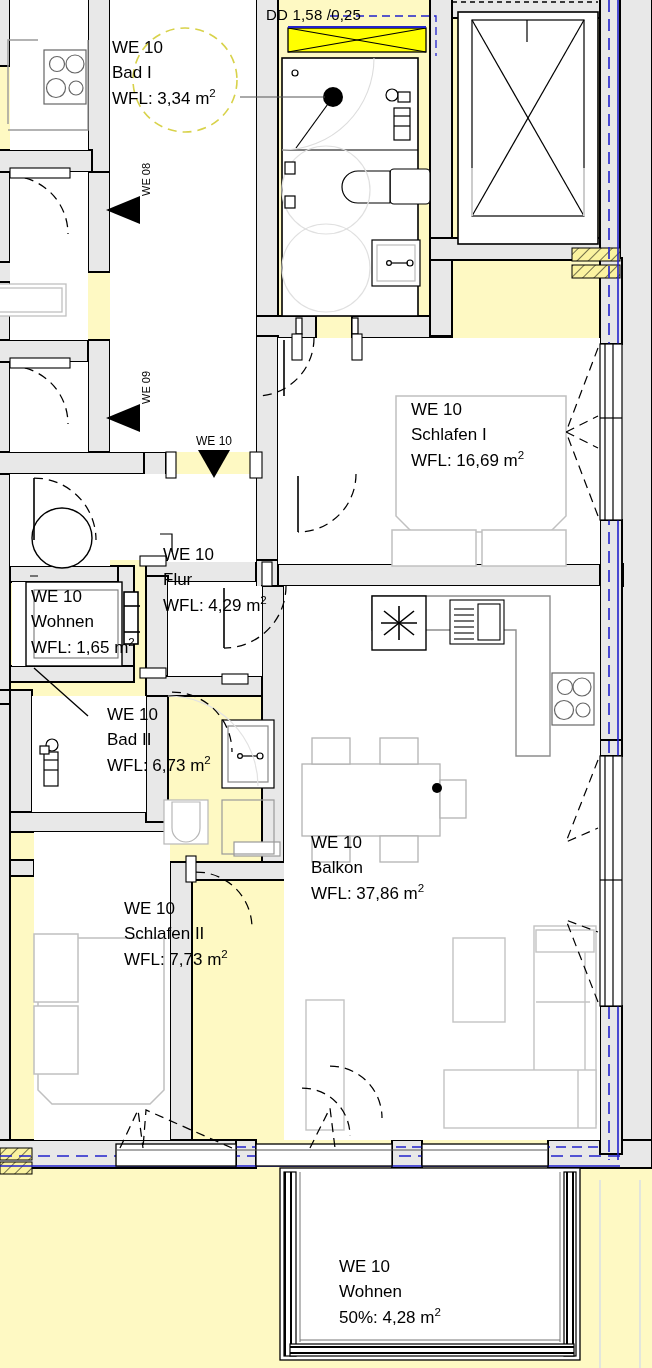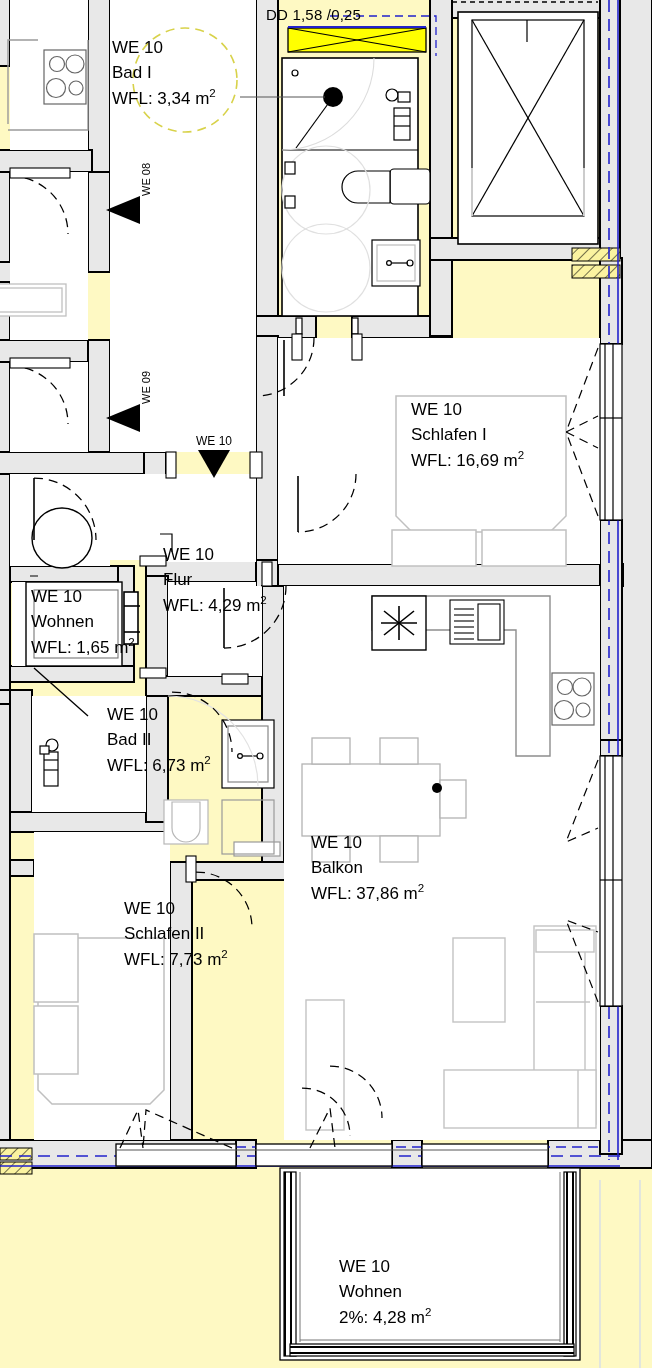--- a/index.html
+++ b/index.html
@@ -437,20 +437,20 @@
 
   <div class="room-label rl-18" style="left:124px; top:897px;">
     <div>WE 10</div>
     <div>Schlafen II</div>
     <div><span>WFL: 7,73 m</span><span class="sup">2</span></div>
   </div>
 
   <div class="room-label rl-18" style="left:339px; top:1255px;">
     <div>WE 10</div>
     <div>Wohnen</div>
-    <div><span>2%: 4,28 m</span><span class="sup">2</span></div>
+    <div><span>50%: 4,28 m</span><span class="sup">2</span></div>
   </div>
 
   <div class="we-tag rot" style="left:140px; top:196px;">WE 08</div>
   <div class="we-tag rot" style="left:140px; top:404px;">WE 09</div>
   <div class="we-tag" style="left:196px; top:434px; font-size:12px;">WE 10</div>
 
 </div>
 
 </body></html>

